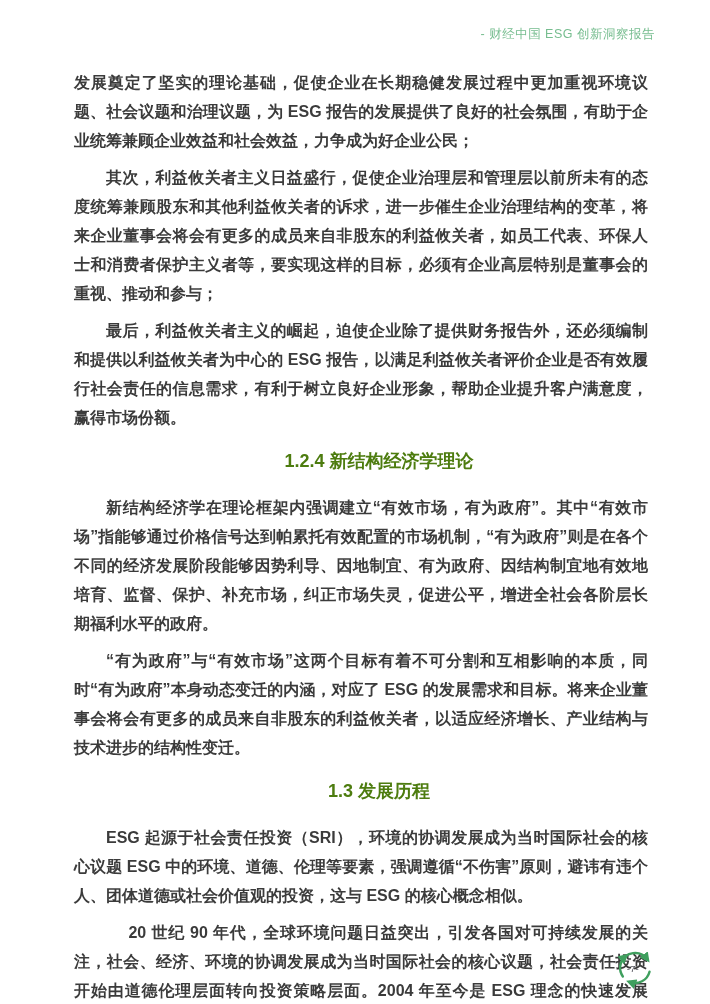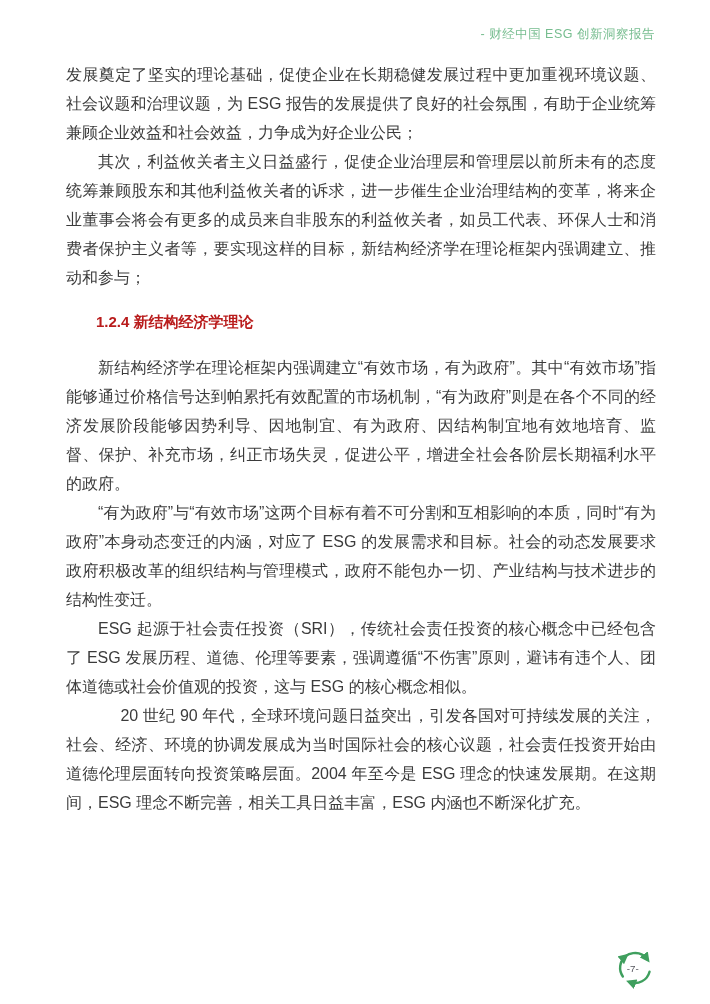--- a/index.html
+++ b/index.html
@@ -27,60 +27,63 @@
     position: absolute;
     top: 60px;
     left: 66px;
     width: 590px;
     color: #3b3b3b;
     font-size: 16px;
     line-height: 29px;
     text-align: justify;
   }
   .para {
-    margin: 0;
+    margin: 8px;
     text-indent: 2em;
+    font-weight: bold;
   }
   .para.no-indent {
     text-indent: 0;
   }
   .para.big-indent {
     text-indent: 3.4em;
   }
   .heading {
     margin: 15px 0 17px 0;
     padding-left: 2em;
-    font-size: 15px;
+    font-size: 18px;
     font-weight: bold;
-    color: #b91c1c;
-    text-align: left;
+    color: #4d7c0f;
+    text-align: center;
     line-height: 29px;
   }
   .footer-badge {
     position: absolute;
     right: 46px;
     bottom: 10px;
     width: 56px;
     height: 56px;
   }
 </style>
 </head>
 <body>
 
 <div class="page">
 
   <div class="page-header">- 财经中国 ESG 创新洞察报告</div>
 
   <div class="content">
     <p class="para no-indent">发展奠定了坚实的理论基础，促使企业在长期稳健发展过程中更加重视环境议题、社会议题和治理议题，为 ESG 报告的发展提供了良好的社会氛围，有助于企业统筹兼顾企业效益和社会效益，力争成为好企业公民；</p>
-    <p class="para">其次，利益攸关者主义日益盛行，促使企业治理层和管理层以前所未有的态度统筹兼顾股东和其他利益攸关者的诉求，进一步催生企业治理结构的变革，将来企业董事会将会有更多的成员来自非股东的利益攸关者，如员工代表、环保人士和消费者保护主义者等，要实现这样的目标，新结构经济学在理论框架内强调建立、推动和参与；</p>
+    <p class="para">其次，利益攸关者主义日益盛行，促使企业治理层和管理层以前所未有的态度统筹兼顾股东和其他利益攸关者的诉求，进一步催生企业治理结构的变革，将来企业董事会将会有更多的成员来自非股东的利益攸关者，如员工代表、环保人士和消费者保护主义者等，要实现这样的目标，必须有企业高层特别是董事会的重视、推动和参与；</p>
+    <p class="para">最后，利益攸关者主义的崛起，迫使企业除了提供财务报告外，还必须编制和提供以利益攸关者为中心的 ESG 报告，以满足利益攸关者评价企业是否有效履行社会责任的信息需求，有利于树立良好企业形象，帮助企业提升客户满意度，赢得市场份额。</p>
     <h3 class="heading">1.2.4 新结构经济学理论</h3>
     <p class="para">新结构经济学在理论框架内强调建立“有效市场，有为政府”。其中“有效市场”指能够通过价格信号达到帕累托有效配置的市场机制，“有为政府”则是在各个不同的经济发展阶段能够因势利导、因地制宜、有为政府、因结构制宜地有效地培育、监督、保护、补充市场，纠正市场失灵，促进公平，增进全社会各阶层长期福利水平的政府。</p>
-    <p class="para">“有为政府”与“有效市场”这两个目标有着不可分割和互相影响的本质，同时“有为政府”本身动态变迁的内涵，对应了 ESG 的发展需求和目标。社会的动态发展要求政府积极改革的组织结构与管理模式，政府不能包办一切、产业结构与技术进步的结构性变迁。</p>
-    <p class="para">ESG 起源于社会责任投资（SRI），传统社会责任投资的核心概念中已经包含了 ESG 发展历程、道德、伦理等要素，强调遵循“不伤害”原则，避讳有违个人、团体道德或社会价值观的投资，这与 ESG 的核心概念相似。</p>
+    <p class="para">“有为政府”与“有效市场”这两个目标有着不可分割和互相影响的本质，同时“有为政府”本身动态变迁的内涵，对应了 ESG 的发展需求和目标。将来企业董事会将会有更多的成员来自非股东的利益攸关者，以适应经济增长、产业结构与技术进步的结构性变迁。</p>
+    <h3 class="heading">1.3 发展历程</h3>
+    <p class="para">ESG 起源于社会责任投资（SRI），环境的协调发展成为当时国际社会的核心议题 ESG 中的环境、道德、伦理等要素，强调遵循“不伤害”原则，避讳有违个人、团体道德或社会价值观的投资，这与 ESG 的核心概念相似。</p>
     <p class="para big-indent">20 世纪 90 年代，全球环境问题日益突出，引发各国对可持续发展的关注，社会、经济、环境的协调发展成为当时国际社会的核心议题，社会责任投资开始由道德伦理层面转向投资策略层面。2004 年至今是 ESG 理念的快速发展期。在这期间，ESG 理念不断完善，相关工具日益丰富，ESG 内涵也不断深化扩充。</p>
   </div>
 
   <div class="footer-badge">
     <svg width="56" height="56" viewBox="0 0 60 60">
       <defs>
         <marker id="ah" viewBox="0 0 10 10" refX="6" refY="5" markerWidth="4.2" markerHeight="4.2" orient="auto">
           <path d="M0 0 L10 5 L0 10 z" fill="#3f9f5e"></path>
         </marker>
       </defs>

